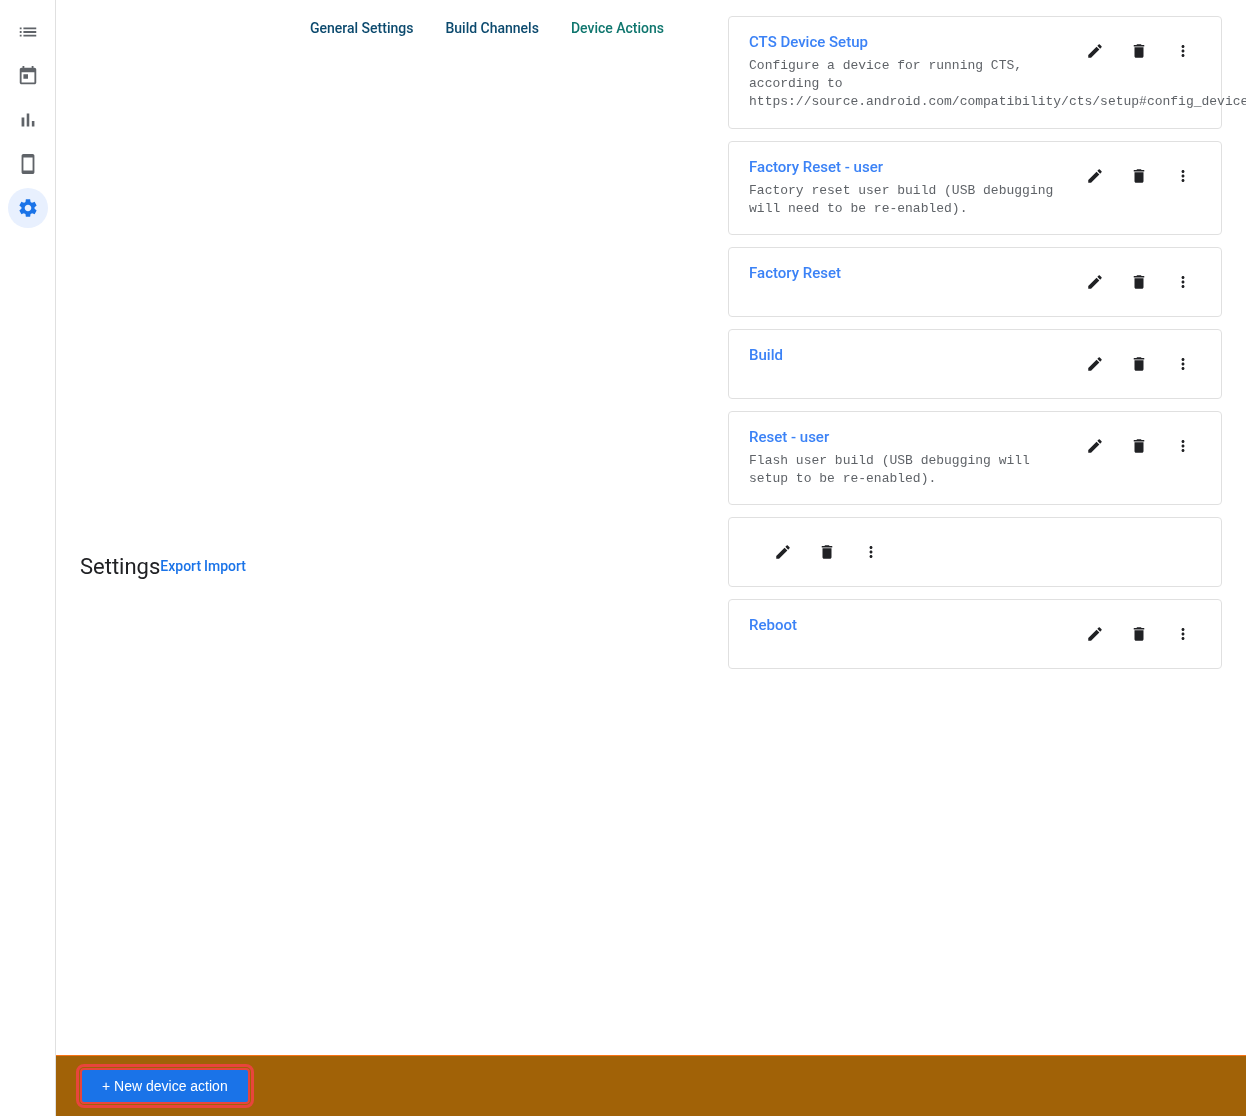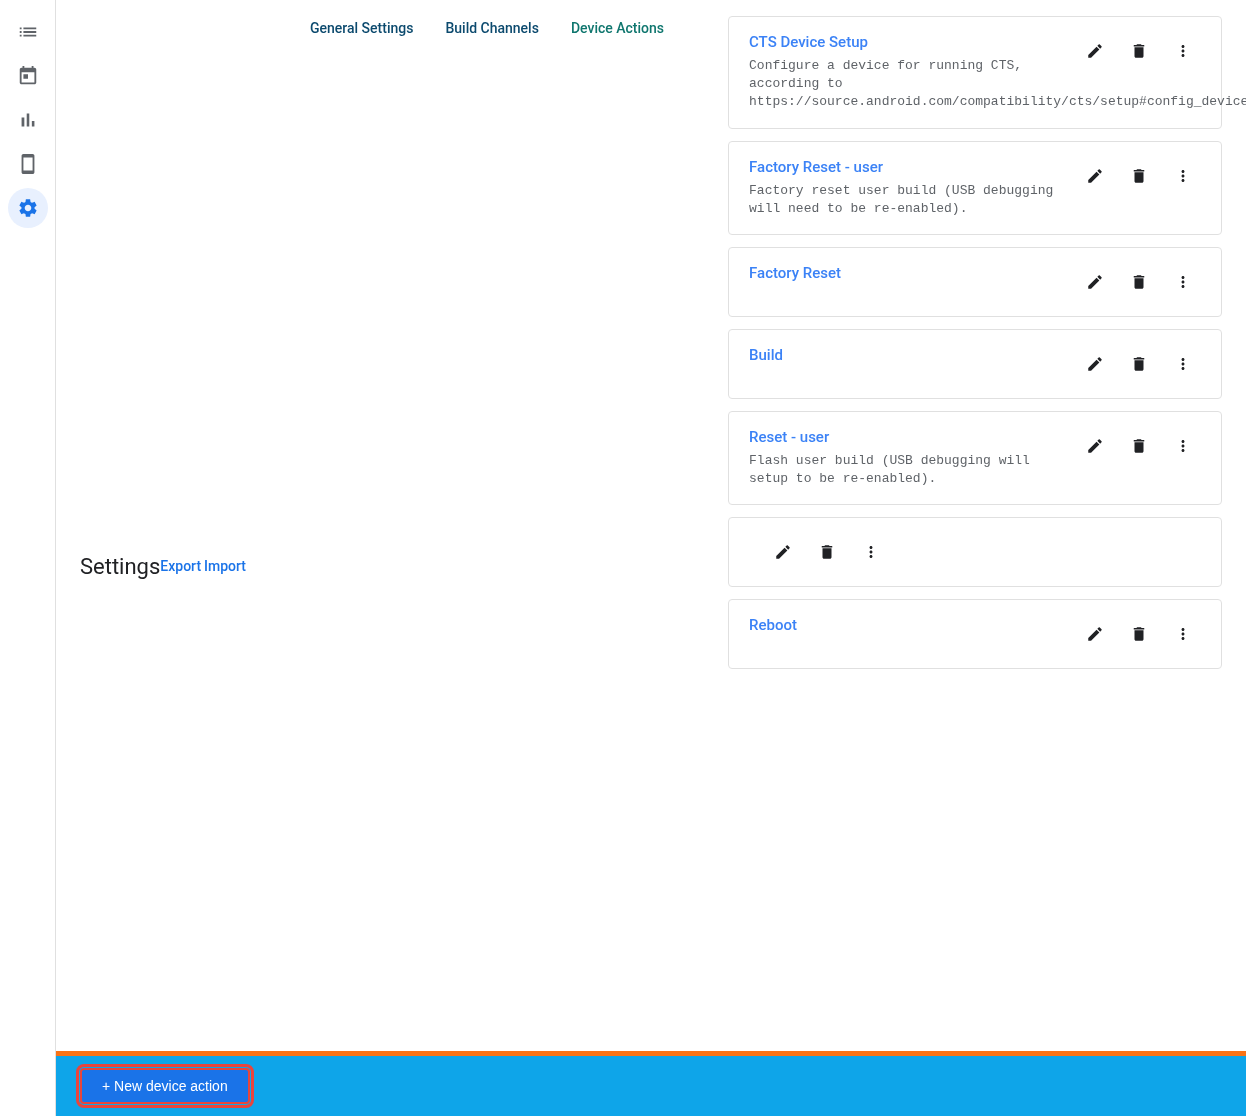--- a/index.html
+++ b/index.html
@@ -145,22 +145,22 @@
     }
     .icon-btn svg { width: 18px; height: 18px; fill: currentColor; }
 
     
     .bottom-bar {
       position: absolute;
       bottom: 0;
       left: 56px;
       right: 0;
       padding: 12px 24px;
-      background: #0ea5e9;
-      border-top: 5px solid #f97316;
+      background: #a16207;
+      border-top: 1px solid #f97316;
     }
     .new-action-btn {
       background: #1a73e8;
       color: #fff;
       border: 2px solid #e8453c;
       border-radius: 4px;
       padding: 8px 20px;
       font-size: 14px;
       font-weight: 500;
       cursor: pointer;

